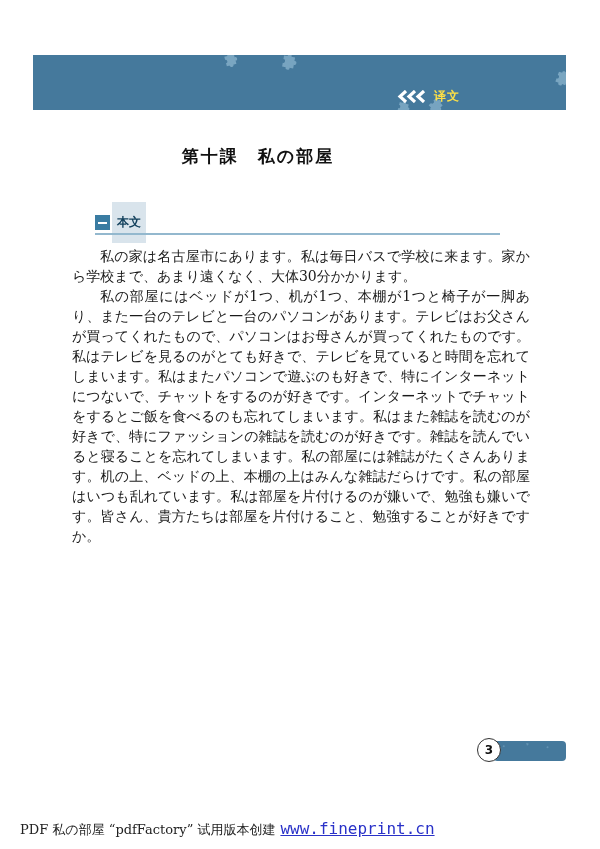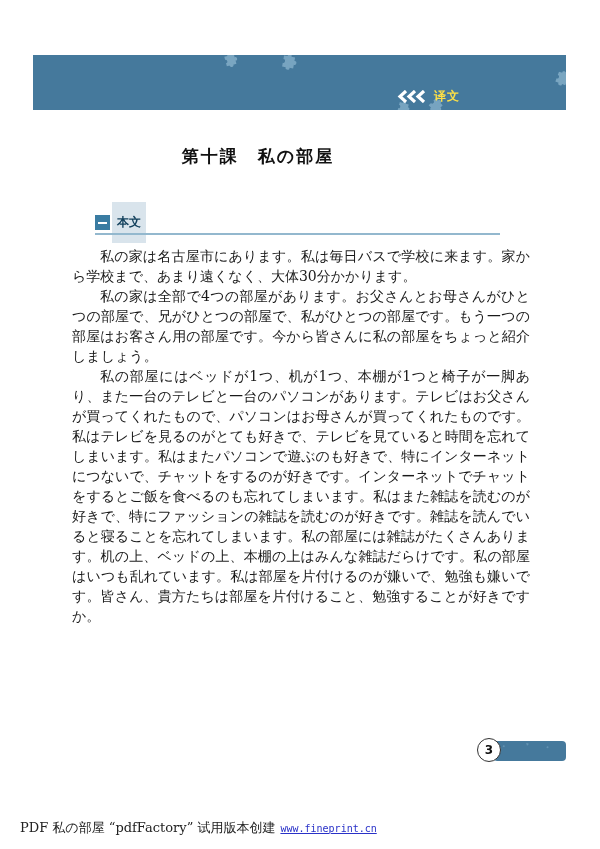--- a/index.html
+++ b/index.html
@@ -56,21 +56,21 @@
     border-radius:50%;display:flex;align-items:center;justify-content:center;
     font-size:12px;font-weight:bold;color:#111111;
   }
   .footer{
     position:absolute;left:20px;top:819px;
     font-family:"DejaVu Serif", serif;font-size:13px;color:#222222;
     white-space:nowrap;
   }
   .footer a{
     color:#2931c8;text-decoration:underline;margin-left:5px;
-    font-family:"DejaVu Sans Mono", monospace;font-size:10px;
+    font-family:"DejaVu Sans Mono", monospace;font-size:16px;
   }
   .defs{position:absolute;width:0;height:0;overflow:hidden;}
 </style>
 </head>
 <body>
 
 <svg class="defs" aria-hidden="true">
   <symbol id="pz" viewBox="0 0 100 100">
     <path d="M20,20 H40 C34,4 66,4 60,20 H80 V40 C96,34 96,66 80,60 V80 H60 C66,96 34,96 40,80 H20 V60 C34,64 34,36 20,40 Z"></path>
   </symbol>
@@ -110,21 +110,20 @@
   <h1 class="title">第十課　私の部屋</h1>
 
   <div class="section-header">
     <span class="sec-icon"></span>
     <span class="sec-label">本文</span>
   </div>
   <div class="rule"></div>
 
   <div class="body-text">
     <p>私の家は名古屋市にあります。私は毎日バスで学校に来ます。家から学校まで、あまり遠くなく、大体30分かかります。</p>
-    <p>私の家は全部で4つの部屋があります。お父さんとお母さんがひとつの部屋で、兄がひとつの部屋で、私がひとつの部屋です。もう一つの部屋はお客さん用の部屋です。今から皆さんに私の部屋をちょっと紹介しましょう。</p>
     <p>私の部屋にはベッドが1つ、机が1つ、本棚が1つと椅子が一脚あり、また一台のテレビと一台のパソコンがあります。テレビはお父さんが買ってくれたもので、パソコンはお母さんが買ってくれたものです。私はテレビを見るのがとても好きで、テレビを見ていると時間を忘れてしまいます。私はまたパソコンで遊ぶのも好きで、特にインターネットにつないで、チャットをするのが好きです。インターネットでチャットをするとご飯を食べるのも忘れてしまいます。私はまた雑誌を読むのが好きで、特にファッションの雑誌を読むのが好きです。雑誌を読んでいると寝ることを忘れてしまいます。私の部屋には雑誌がたくさんあります。机の上、ベッドの上、本棚の上はみんな雑誌だらけです。私の部屋はいつも乱れています。私は部屋を片付けるのが嫌いで、勉強も嫌いです。皆さん、貴方たちは部屋を片付けること、勉強することが好きですか。</p>
   </div>
 
   <div class="pagenum-bar">
     <svg width="79" height="20" viewBox="0 0 79 20">
       <g fill="#7da9c4" opacity="0.55">
         <use href="#pz" transform="translate(12,2) rotate(20) scale(0.14)"></use>
         <use href="#pz" transform="translate(34,5) rotate(-30) scale(0.16)"></use>
         <use href="#pz" transform="translate(58,1) rotate(50) scale(0.14)"></use>
       </g>

